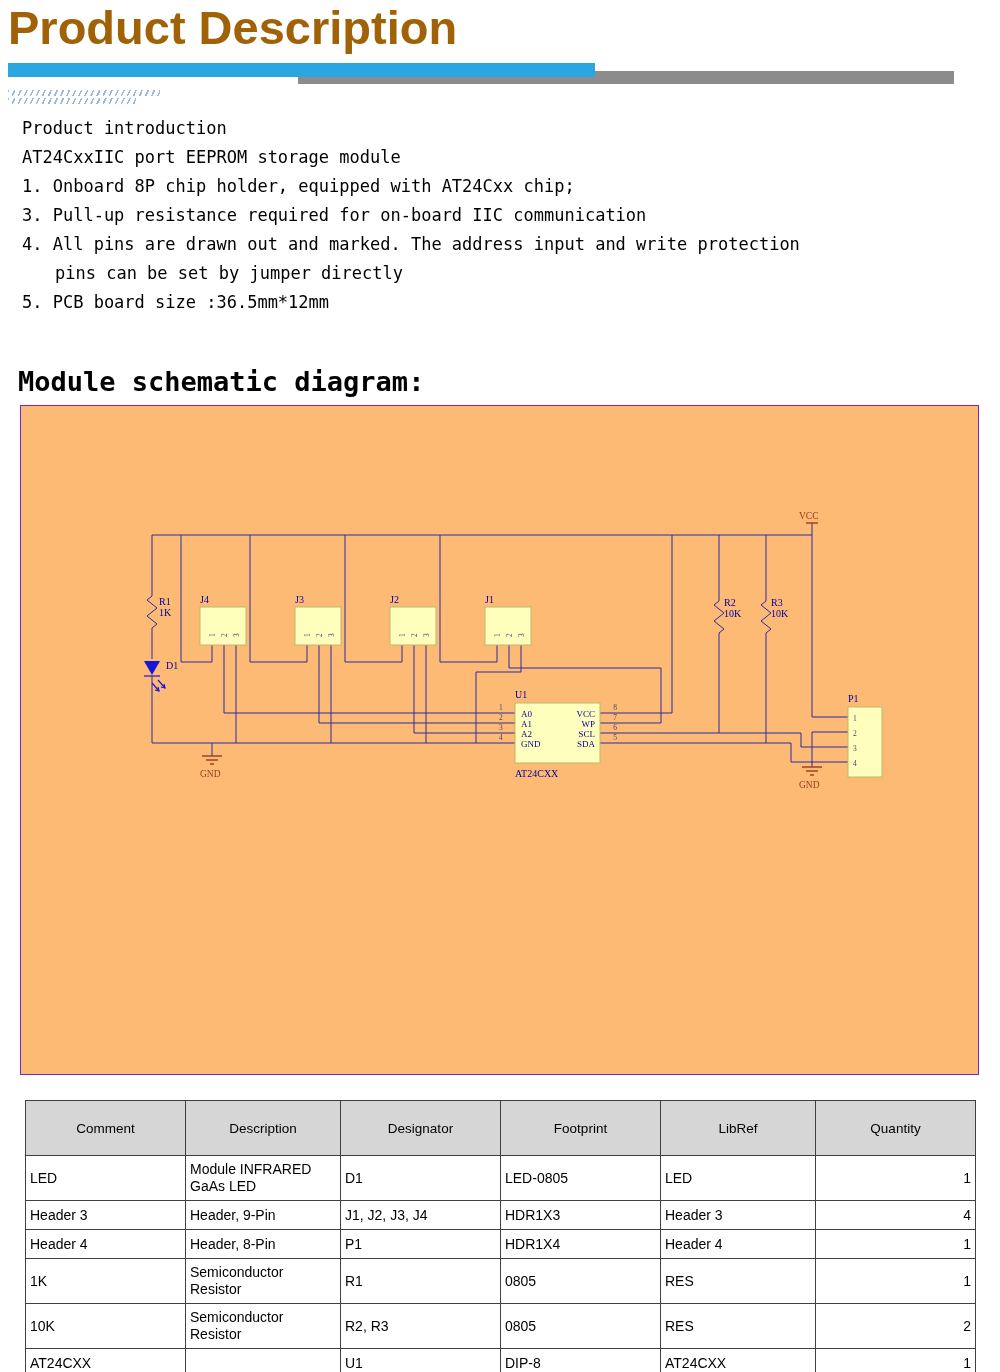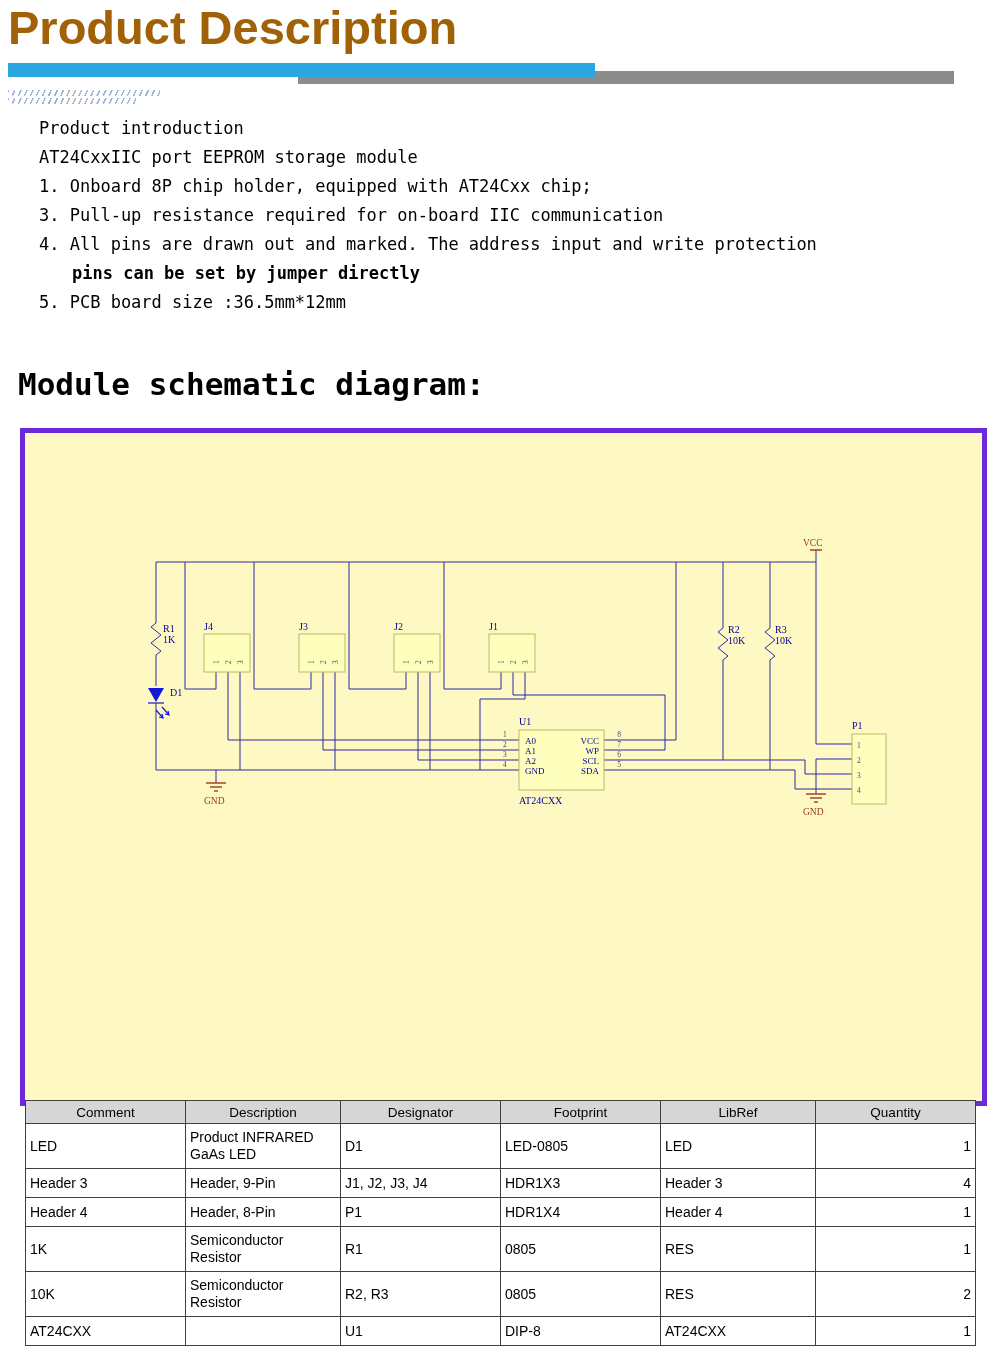--- a/index.html
+++ b/index.html
@@ -12,43 +12,43 @@
   .bar-gray { position:absolute; left:298px; top:71px; width:656px; height:13px; background:#8c8c8c; }
   .bar-cyan { position:absolute; left:8px;  top:63px; width:587px; height:14px; background:#2aa7e0; }
 
   .hatch { position:absolute; left:8px; top:90px; width:152px; }
   .hatch .row { height:6px; margin-bottom:2px;
     background:repeating-linear-gradient(115deg,#9fb6d6 0 1.5px,transparent 1.5px 5.5px); }
   .hatch .row.short { width:128px; }
 
   .intro { position:absolute; left:22px; top:114px; font-family:"DejaVu Sans Mono", monospace;
            font-size:17px; color:#000; }
-  .intro .line { height:29px; line-height:29px; white-space:pre;margin-left:17px; }
-  .intro .line.cont { padding-left:33px;font-weight:bold; }
+  .intro .line { height:29px; line-height:29px; white-space:pre; }
+  .intro .line.cont { padding-left:33px; }
 
   .schematic-heading { position:absolute; left:18px; top:366px; font-family:"DejaVu Sans Mono", monospace;
-           font-size:31px; font-weight:bold; color:#000; }
-
-  .schem-box { position:absolute; left:20px; top:428px; width:957px; height:668px;
-           border:5px solid #6d28d9; background:#fef9c3; }
+           font-size:27px; font-weight:bold; color:#000; }
+
+  .schem-box { position:absolute; left:20px; top:405px; width:957px; height:668px;
+           border:1px solid #6d28d9; background:#fdba74; }
 
   
   .wires line, .wires polyline { stroke:#2a2aa4; stroke-width:1; fill:none; }
   .pwr line { stroke:#9a3a22; stroke-width:1.4; fill:none; }
   .box { fill:#ffffbd; stroke:#bdb76b; stroke-width:1; }
   .lbl  { font-family:"Liberation Serif", serif; font-size:10px; fill:#0000a0; }
   .pin  { font-family:"Liberation Serif", serif; font-size:9px;  fill:#0000a0; }
   .pnum { font-family:"Liberation Serif", serif; font-size:7.5px; fill:#46467d; }
   .plbl { font-family:"Liberation Serif", serif; font-size:9.5px; fill:#9a3a22; }
   .led  { stroke:#1616d9; stroke-width:1.2; fill:none; }
 
   .bom { position:absolute; left:25px; top:1100px; width:950px; border-collapse:collapse;
          table-layout:fixed; font-size:14px; color:#000; font-family:"Liberation Sans", sans-serif; }
   .bom th { background:#d6d6d6; font-weight:normal; border:1px solid #404040; height:22px;
-            text-align:center; font-size:13.5px; padding:0; }
+            text-align:center; font-size:13.5px; padding:16px; }
   .bom td { border:1px solid #404040; padding:2px 4px; vertical-align:middle; line-height:17px; height:24px; }
   .bom tr.tall td { height:40px; }
   .bom td.qty { text-align:right; }
 </style>
 </head>
 <body>
 
 <div class="page">
 
   <div class="title">Product Description</div>
@@ -247,21 +247,21 @@
         <th>Description</th>
         <th>Designator</th>
         <th>Footprint</th>
         <th>LibRef</th>
         <th>Quantity</th>
       </tr>
     </thead>
     <tbody>
       <tr class="tall">
         <td>LED</td>
-        <td>Product INFRARED GaAs LED</td>
+        <td>Module INFRARED GaAs LED</td>
         <td>D1</td>
         <td>LED-0805</td>
         <td>LED</td>
         <td class="qty">1</td>
       </tr>
       <tr>
         <td>Header 3</td>
         <td>Header, 9-Pin</td>
         <td>J1, J2, J3, J4</td>
         <td>HDR1X3</td>

